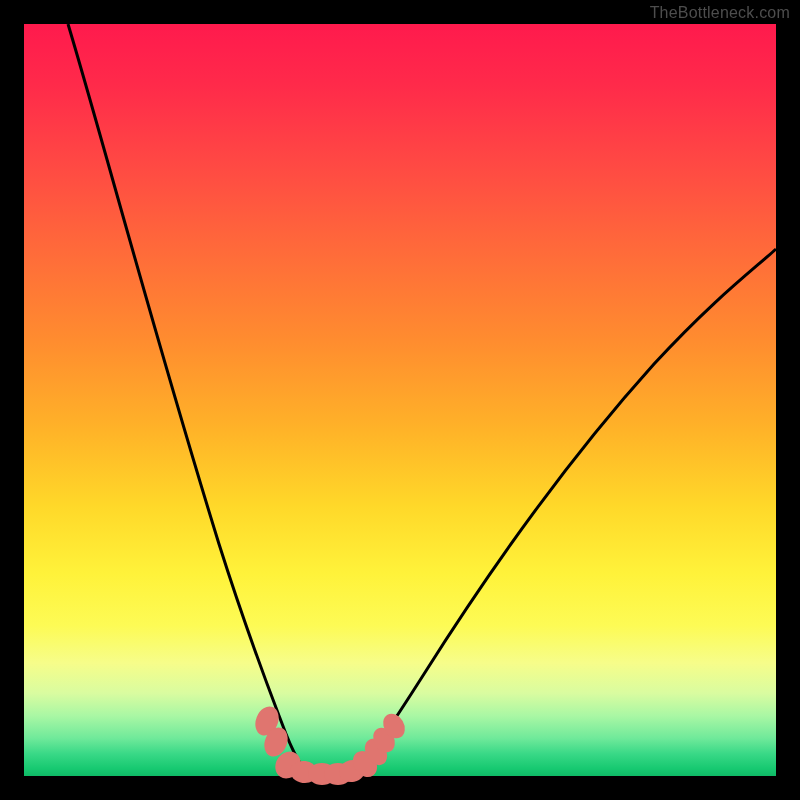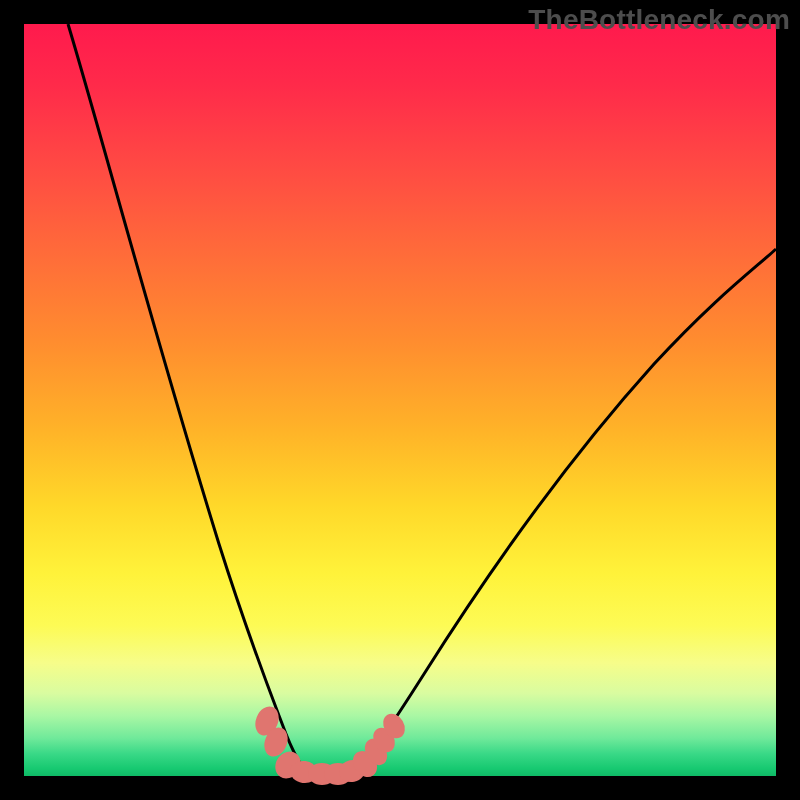--- a/index.html
+++ b/index.html
@@ -43,22 +43,22 @@
       #3ad987 97%,
       #17c971 99%,
       #0fba66 100%
     );
   }
   .watermark {
     position: absolute;
     top: 4px;
     right: 10px;
     color: #4d4d4d;
-    font-size: 28px;
-    font-weight: 700;
+    font-size: 16px;
+    font-weight: 400;
     letter-spacing: 0.2px;
   }
   svg.curves {
     position: absolute;
     top: 24px;
     left: 24px;
     width: 752px;
     height: 752px;
     overflow: visible;
   }

